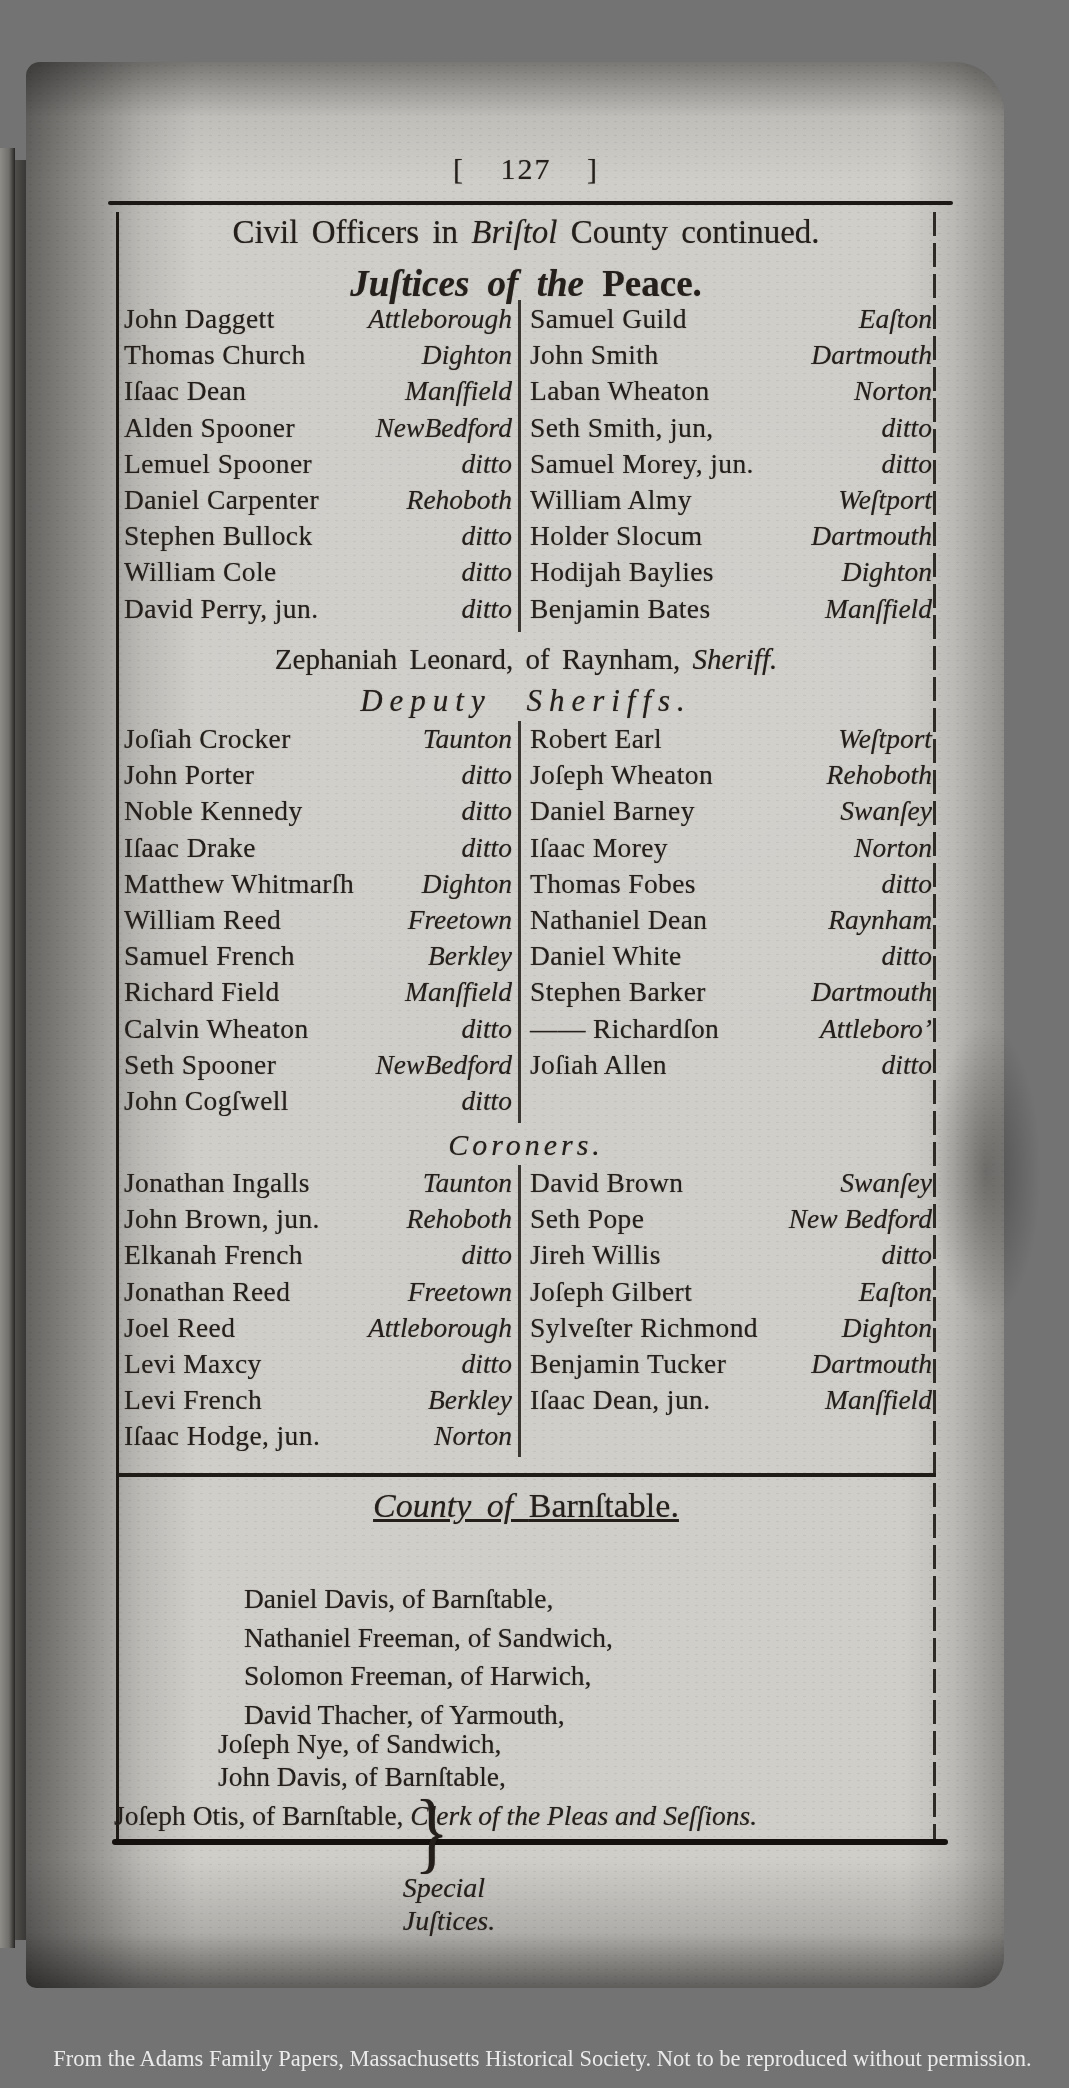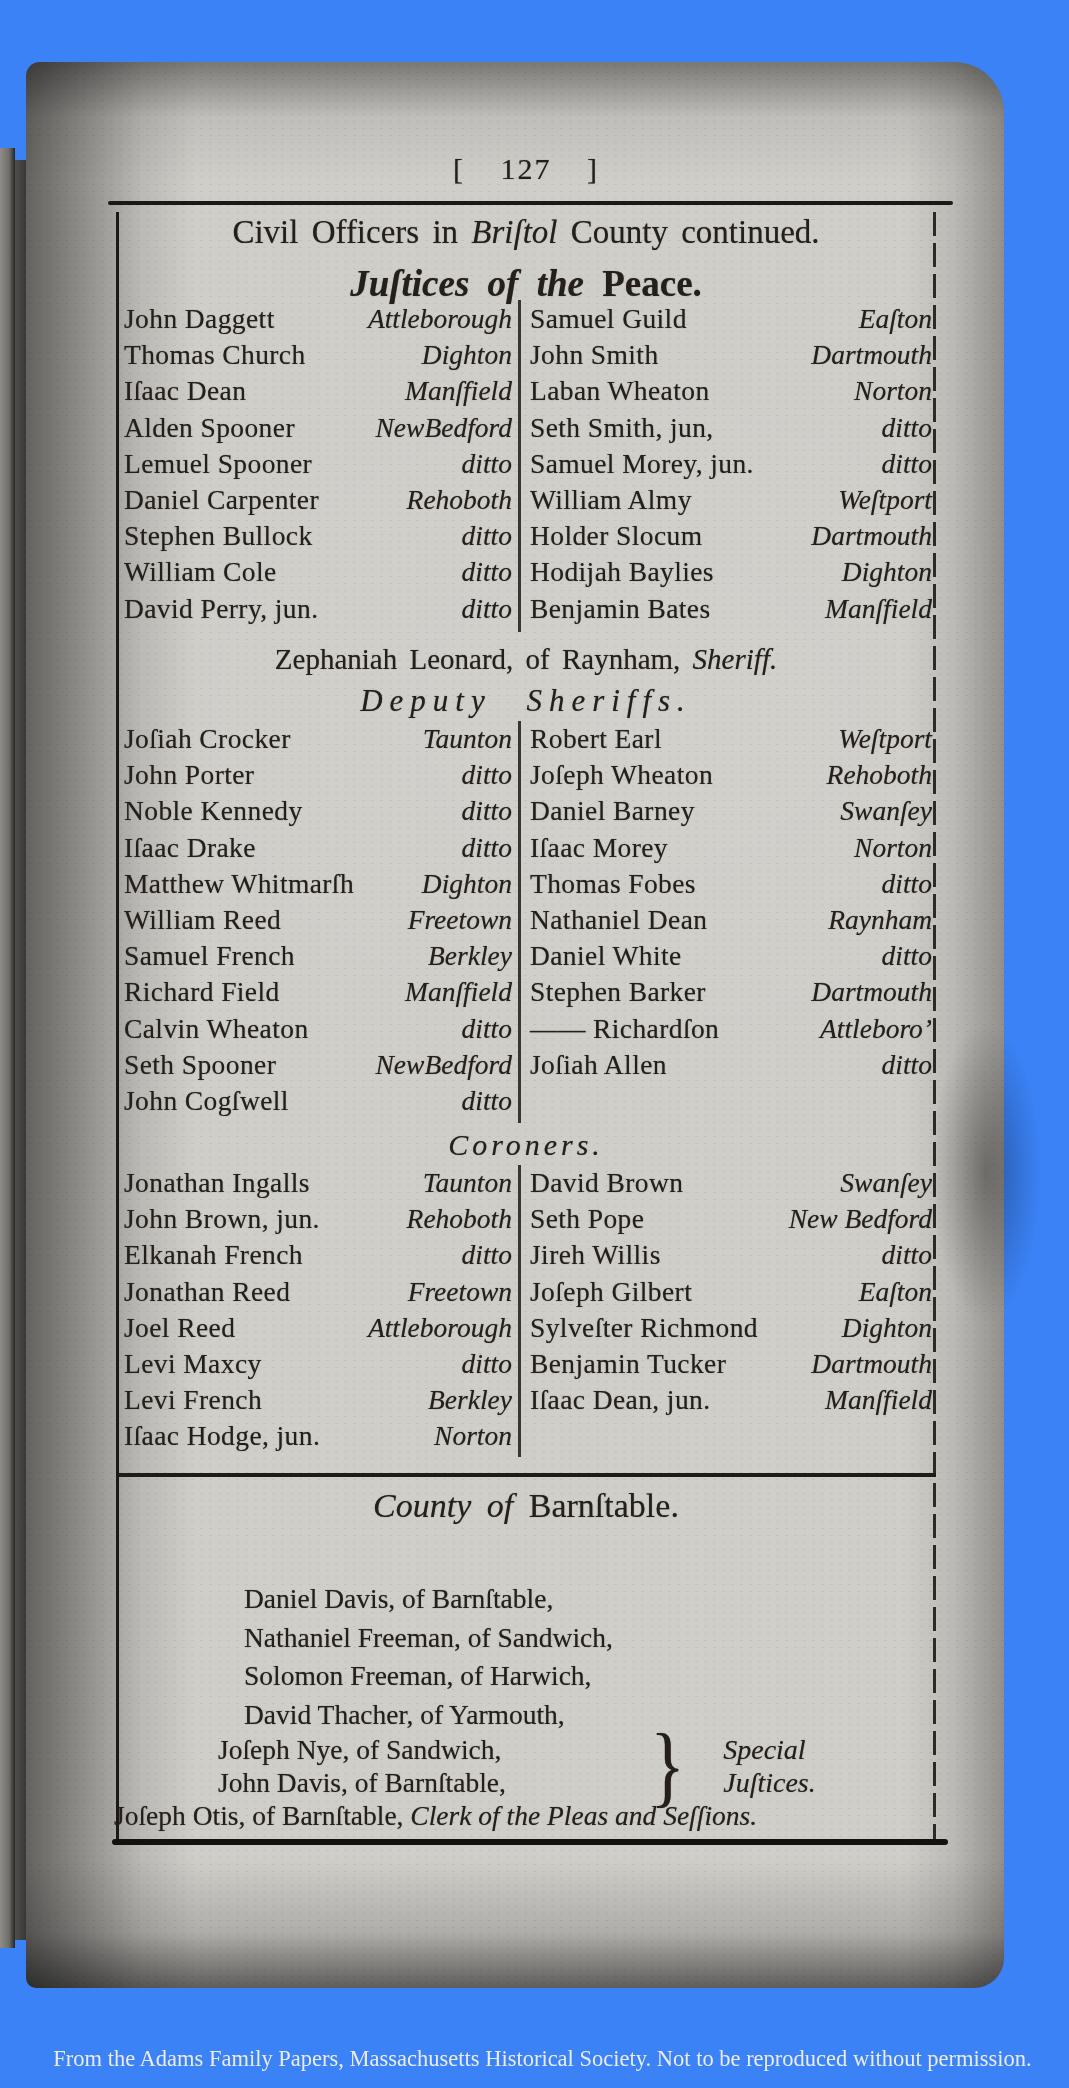--- a/index.html
+++ b/index.html
@@ -1,17 +1,17 @@
 <!DOCTYPE html>
 <html><head>
 <meta charset="utf-8">
 <style>
   html,body{margin:0;padding:0;background:#000;}
   body{width:1069px;height:2088px;overflow:hidden;font-family:"Liberation Serif",serif;}
-  .photo{position:relative;width:1069px;height:2088px;background:#3b82f6;overflow:hidden;}
+  .photo{position:relative;width:1069px;height:2088px;background:#737373;overflow:hidden;}
 
   
   .edge-strip{position:absolute;left:0;top:148px;width:15px;height:1800px;
     background:linear-gradient(90deg,#8f8d88,#706e6a 60%,#262523);}
   .edge-strip2{position:absolute;left:15px;top:160px;width:14px;height:1780px;
     background:linear-gradient(90deg,#504e4b,#32312f);}
 
   
   .page{position:absolute;left:26px;top:62px;width:978px;height:1926px;
     background:
@@ -45,35 +45,35 @@
   .divider{width:2.5px;background:rgba(30,27,23,.85);}
   #div-jp{left:518px;top:300px;height:332px;}
   #div-dep{left:518px;top:721px;height:402px;}
   #div-cor{left:518px;top:1165px;height:292px;}
 
   .title{top:214px;font-size:33px;word-spacing:5px;}
   .h-jp{top:262px;font-size:37px;word-spacing:9px;font-weight:bold;}
   .sheriff{top:643px;font-size:29px;word-spacing:5px;}
   .h-dep{top:683px;font-size:31px;font-style:italic;letter-spacing:7px;word-spacing:20px;}
   .h-cor{top:1128px;font-size:30px;font-style:italic;letter-spacing:4px;}
-  .h-barn{top:1487px;font-size:34px;word-spacing:7px;}
+  .h-barn{top:1487px;font-size:34px;word-spacing:7px;text-decoration:underline;}
   .h-pleas{top:1528px;font-size:33px;word-spacing:7px;}
 
   .col{position:absolute;}
   #jp-l,#dep-l,#cor-l{left:124px;width:388px;}
   #jp-r,#dep-r,#cor-r{left:530px;width:402px;text-align:center;}
   #jp-l,#jp-r{top:303px;}
   #dep-l,#dep-r{top:723px;}
   #cor-l,#cor-r{top:1167px;}
   .row{display:flex;justify-content:space-between;align-items:baseline;height:36.2px;}
   .nm{font-size:27.5px;white-space:nowrap;letter-spacing:.4px;}
   .tn{font-size:27.5px;font-style:italic;white-space:nowrap;}
 
   .jlist{left:244px;top:1580px;font-size:27.5px;line-height:38.5px;}
-  .sp-group{left:218px;top:1727px;display:flex;align-items:center;}
+  .sp-group{left:218px;top:1727px;display:flex;align-items:center;flex-direction:column;}
   .sp-lines{font-size:27.5px;line-height:33px;width:428px;}
   .sp-brace{font-size:90px;line-height:78px;font-weight:400;transform:scaleX(.8);}
   .sp-label{font-size:28px;line-height:33px;font-style:italic;margin-left:34px;}
   .clerk{left:114px;top:1800px;font-size:27.5px;white-space:nowrap;}
 
   .caption{position:absolute;left:0;top:2046px;width:1069px;text-align:center;
     color:#ebebeb;font-size:22.5px;font-family:"Liberation Serif",serif;padding-left:8px;}
 </style>
 </head>
 <body>

